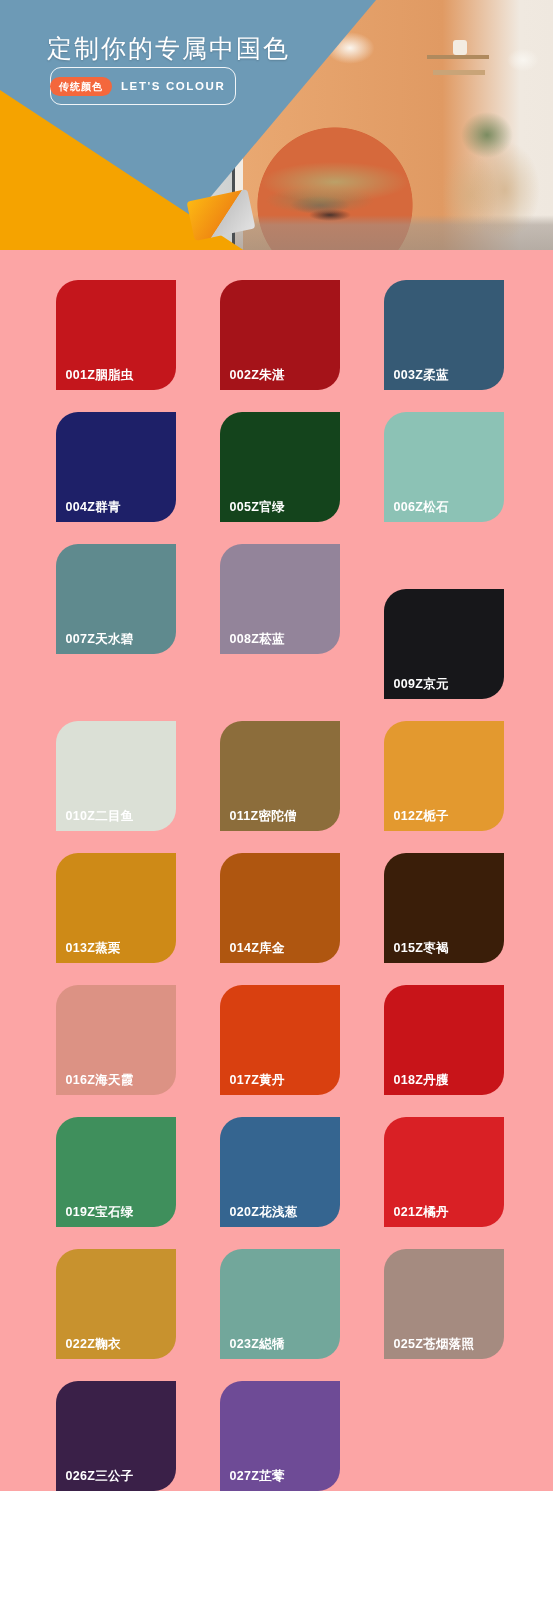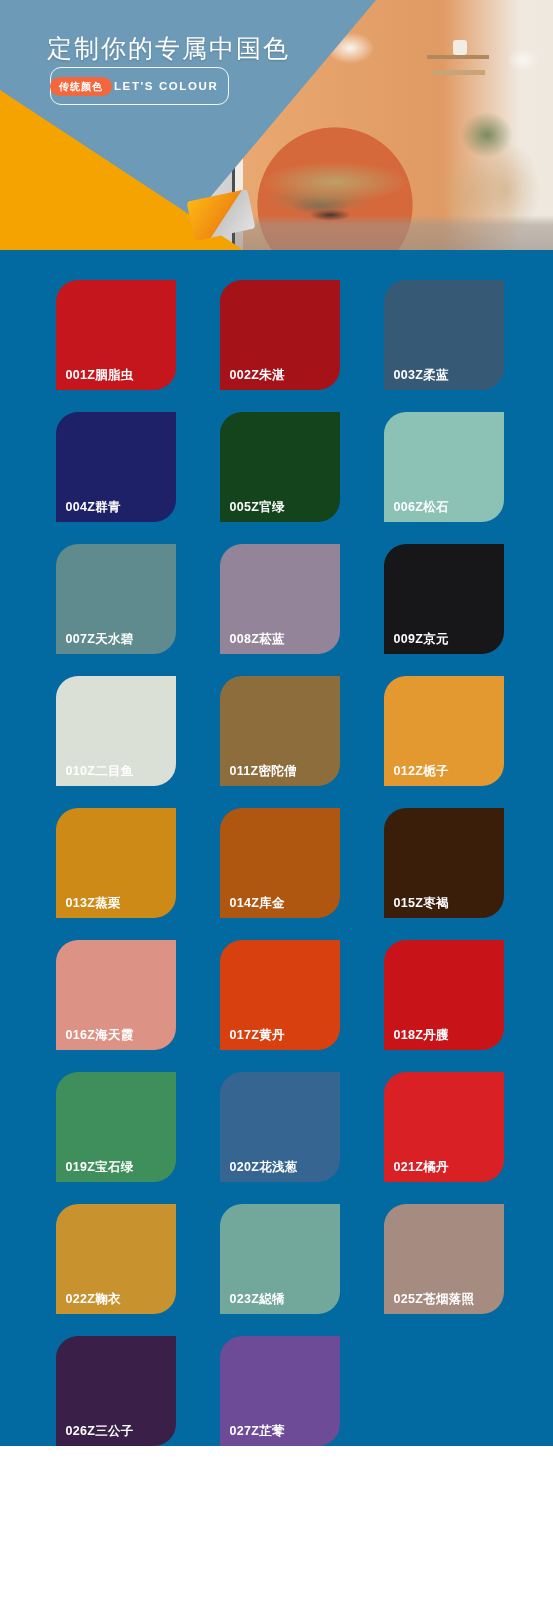--- a/index.html
+++ b/index.html
@@ -125,28 +125,28 @@
     padding: 3px 9px 3px 9px;
     margin: -2px 0 -2px -1px;
     line-height: 13px;
     white-space: nowrap;
   }
   .banner-lets {
     color: #ffffff;
     font-size: 11.5px;
     font-weight: bold;
     letter-spacing: 1.6px;
-    margin-left: 2px;
+    margin-left: 9px;
     white-space: nowrap;
   }
 
   
   .palette {
     padding: 30px 0 0 6px;
-    background: #0369a1;
+    background: #fca5a5;
   }
   .grid {
     display: grid;
     grid-template-columns: repeat(3, 120px);
     justify-content: center;
     column-gap: 44px;
     row-gap: 22px;
   }
   .swatch {
     position: relative;
@@ -208,21 +208,21 @@
       </div>
       <div class="swatch" style="background: rgb(140, 194, 181);">
         <span class="swatch-label">006Z松石</span>
       </div>
       <div class="swatch" style="background: rgb(95, 138, 142);">
         <span class="swatch-label">007Z天水碧</span>
       </div>
       <div class="swatch" style="background: rgb(147, 132, 154);">
         <span class="swatch-label">008Z菘蓝</span>
       </div>
-      <div class="swatch" style="background: rgb(23, 23, 26);">
+      <div class="swatch" style="background: rgb(23, 23, 26); margin-top: 45px;">
         <span class="swatch-label">009Z京元</span>
       </div>
       <div class="swatch" style="background: rgb(219, 224, 214);">
         <span class="swatch-label">010Z二目鱼</span>
       </div>
       <div class="swatch" style="background: rgb(140, 109, 59);">
         <span class="swatch-label">011Z密陀僧</span>
       </div>
       <div class="swatch" style="background: rgb(227, 153, 47);">
         <span class="swatch-label">012Z栀子</span>

